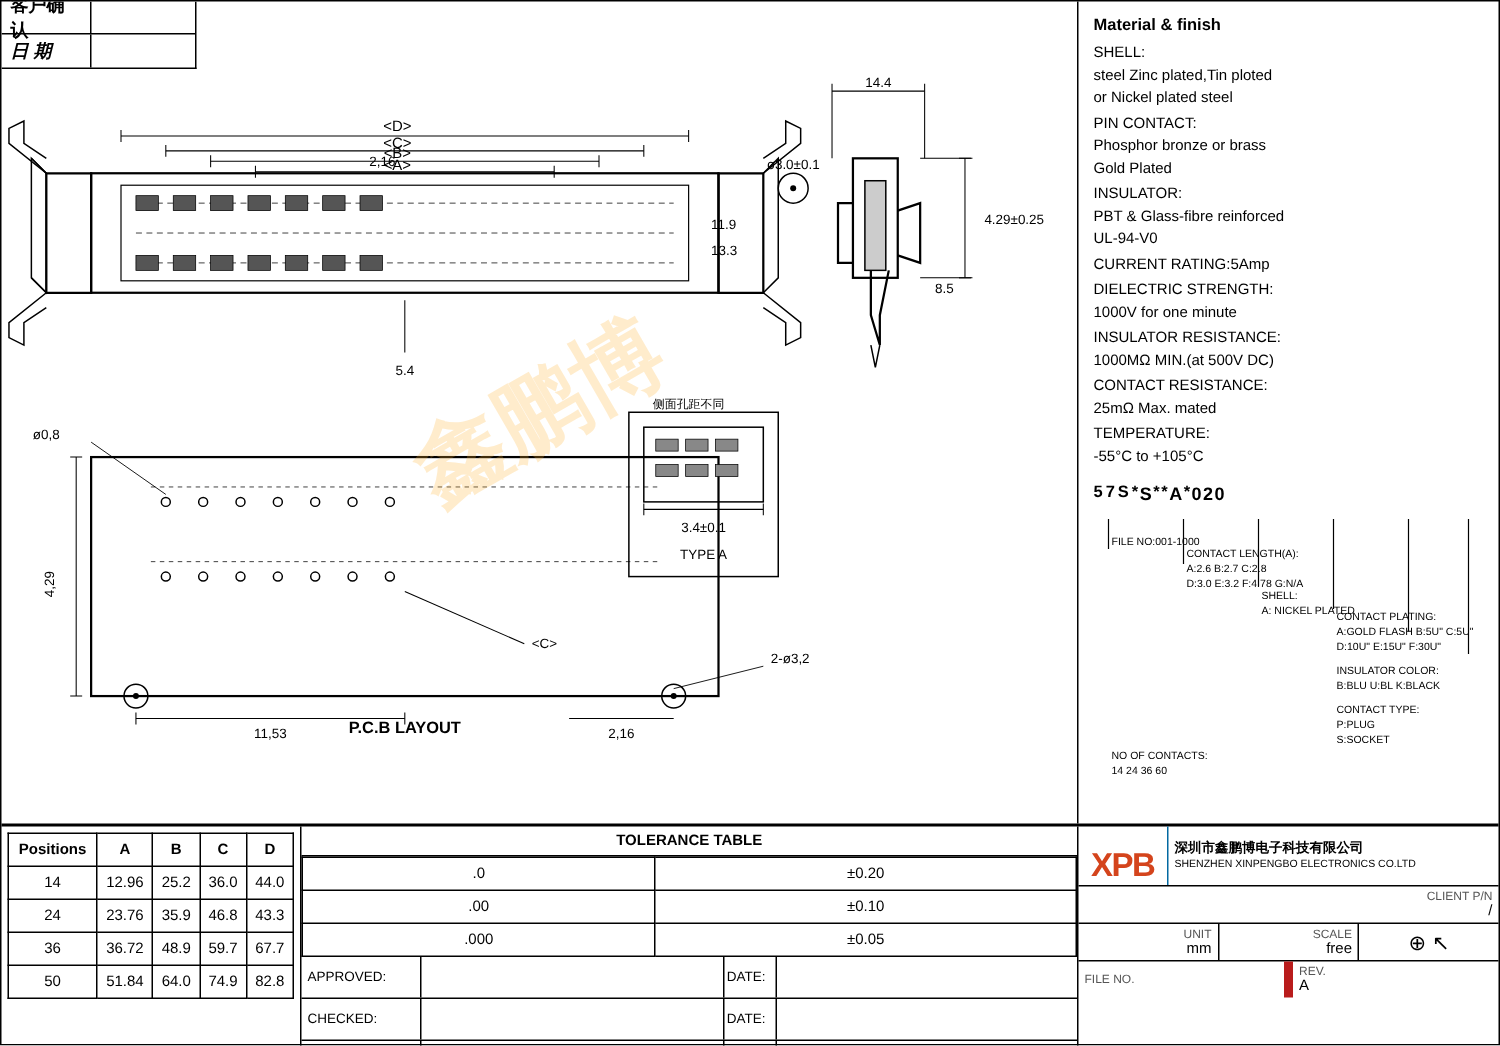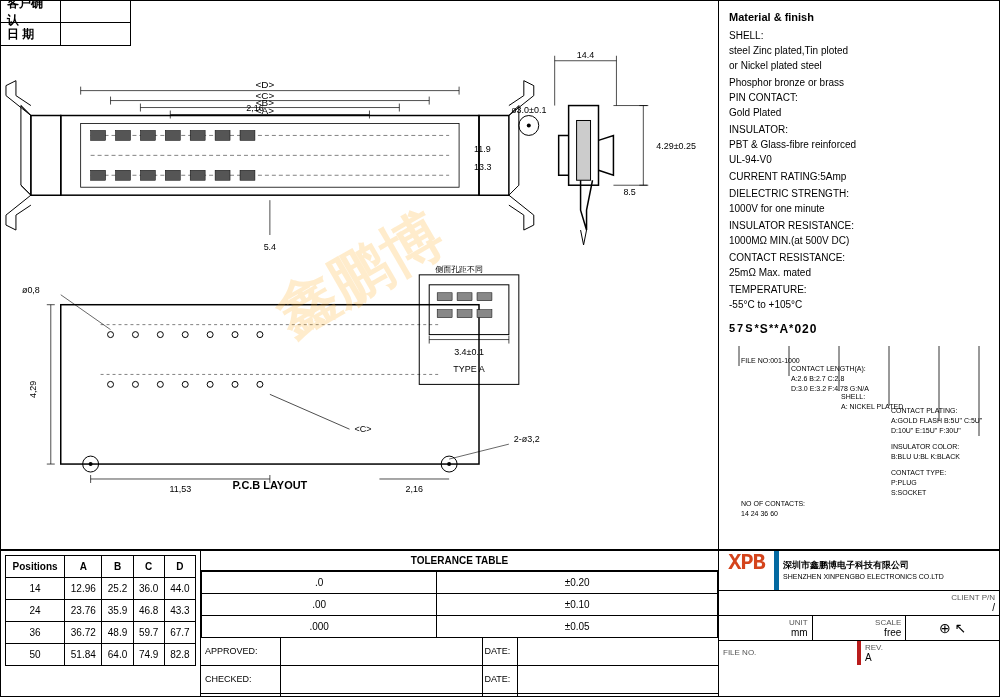--- a/index.html
+++ b/index.html
@@ -86,20 +86,21 @@
       display: flex;
       align-items: center;
       border-bottom: 1px solid #000;
       height: 22px;
       font-size: 12px;
       font-weight: bold;
     }
 
     .header-row:last-child {
       border-bottom: none;
+      font-style: italic;
     }
 
     .header-label {
       padding: 2px 6px;
       border-right: 1px solid #000;
       width: 60px;
       height: 100%;
       display: flex;
       align-items: center;
     }
@@ -152,27 +153,26 @@
 
     .title-company-row {
       display: flex;
       border-bottom: 1px solid #000;
       height: 40px;
     }
 
     .company-logo {
       width: 60px;
       display: flex;
-      align-items: flex-start;
+      align-items: flex-end;
       justify-content: center;
-      border-right: 5px solid #0369a1;
+      border-right: 1px solid #0369a1;
       font-weight: bold;
       font-size: 20px;
       color: #d4441c;
-      font-family: Liberation Mono, monospace;
     }
 
     .company-info {
       flex: 1;
       padding: 2px 4px;
       font-size: 8px;
       line-height: 1.4;
       display: flex;
       flex-direction: column;
       justify-content: center;
@@ -235,21 +235,21 @@
       font-size: 10px;
     }
 
     .title-last-row {
       display: flex;
       min-height: 22px;
     }
 
     .title-last-cell {
       flex: 1;
-      border-right: 4px solid #b91c1c;
+      border-right: 6px solid #b91c1c;
       padding: 2px 4px;
       display: flex;
       flex-direction: column;
       justify-content: center;
     }
 
     .title-last-cell:last-child {
       border-right: none;
     }
 
@@ -539,22 +539,22 @@
     <div class="spec-area">
       <div class="spec-section">
         <span class="spec-title">Material &amp; finish</span>
       </div>
       <div class="spec-section">
         <div>SHELL:</div>
         <div>steel Zinc plated,Tin ploted</div>
         <div>or Nickel plated steel</div>
       </div>
       <div class="spec-section">
+        <div>PIN CONTACT:</div>
         <div>Phosphor bronze or brass</div>
-        <div>PIN CONTACT:</div>
         <div>Gold Plated</div>
       </div>
       <div class="spec-section">
         <div>INSULATOR:</div>
         <div>PBT &amp; Glass-fibre reinforced</div>
         <div>UL-94-V0</div>
       </div>
       <div class="spec-section">
         <div><span>CURRENT RATING:</span><span>5Amp</span></div>
       </div>

